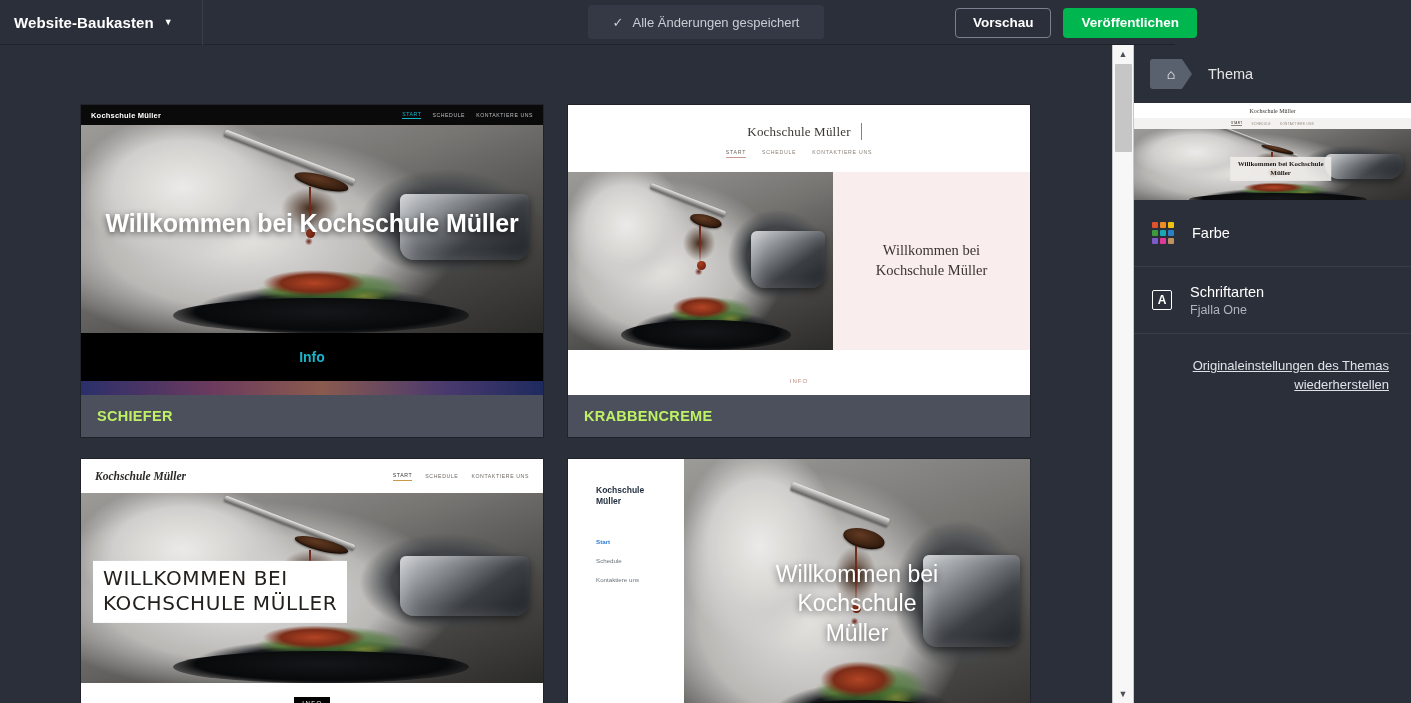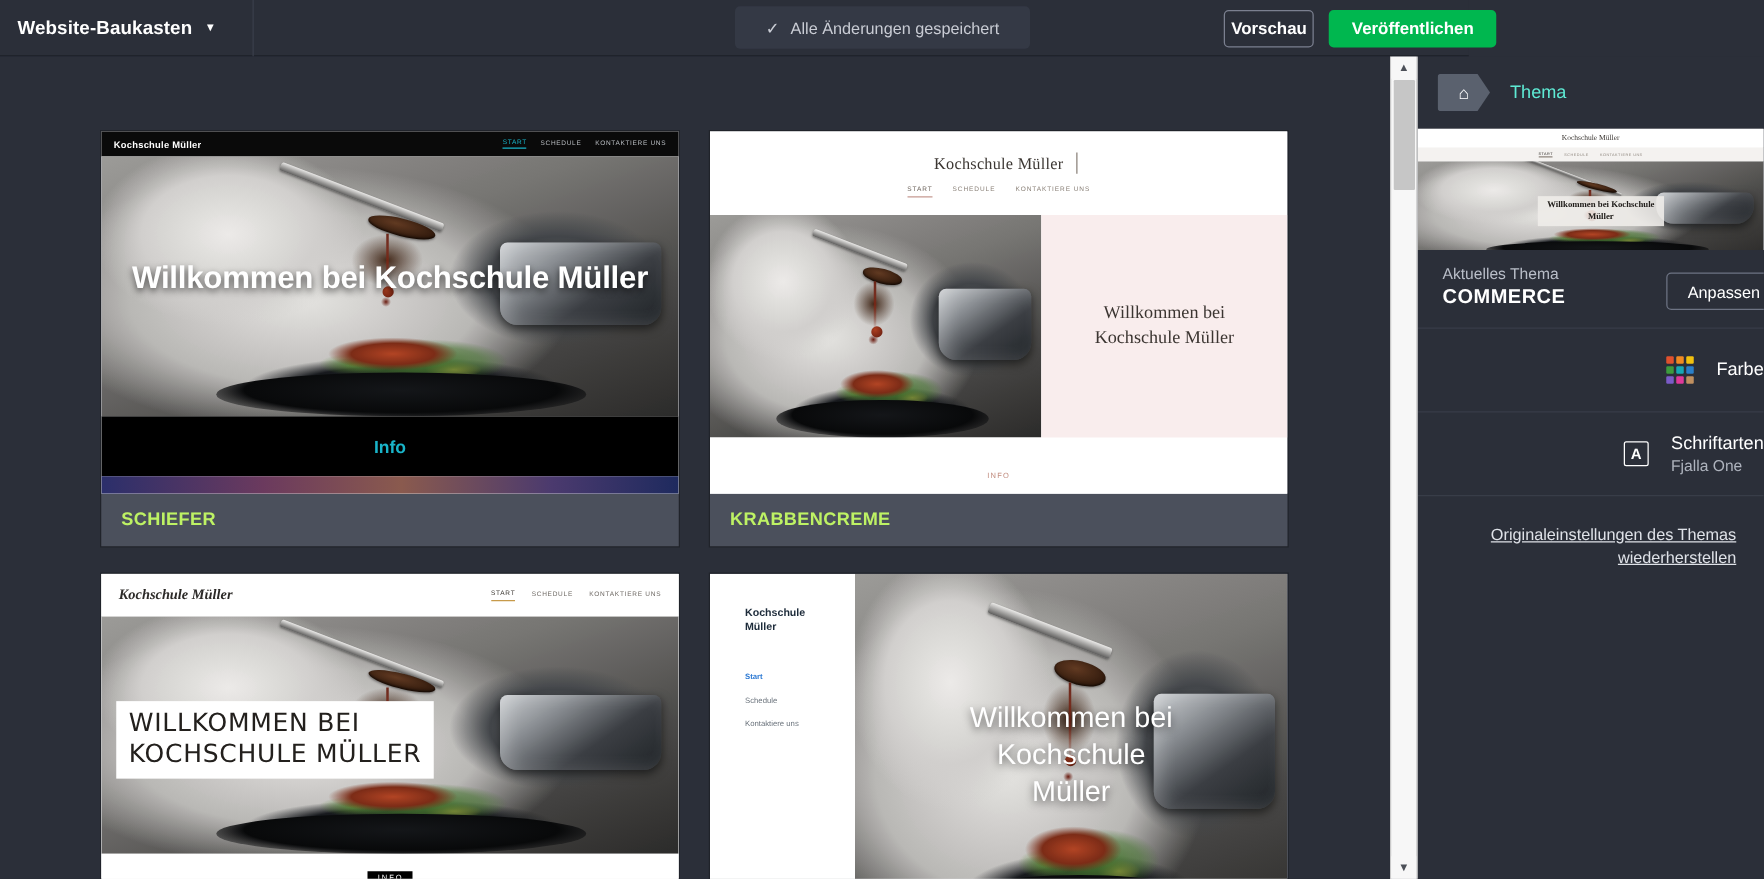--- a/index.html
+++ b/index.html
@@ -41,21 +41,21 @@
     gap: 9px;
   }
   .saved-check { color: #c9ccd4; font-size: 13px; line-height: 1; }
   .saved-text { color: #c9ccd4; font-size: 13px; }
 
   .topbar-right {
     position: absolute; right: 0; top: 0; height: 45px;
     display: flex; align-items: center; gap: 12px; padding-right: 0;
   }
   .btn-preview {
-    height: 30px; padding: 0 5px;
+    height: 30px; padding: 0 17px;
     background: transparent; color: #ffffff;
     border: 1px solid #7b8090; border-radius: 4px;
     font-size: 13.5px; font-weight: bold;
     display: flex; align-items: center;
     font-family: "Liberation Sans", sans-serif;
     cursor: pointer;
   }
   .btn-publish {
     height: 30px; padding: 0 18px;
     background: #00b74f; color: #ffffff;
@@ -298,21 +298,21 @@
     padding-left: 16px; gap: 16px;
   }
   .home-tab {
     width: 42px; height: 30px;
     background: #5a616e;
     display: flex; align-items: center; justify-content: center;
     clip-path: polygon(0 0, 76% 0, 100% 50%, 76% 100%, 0 100%);
     border-radius: 3px 0 0 3px;
   }
   .home-glyph { color: #ffffff; font-size: 14px; line-height: 1; }
-  .sb-header-title { color: #5eead4; font-size: 14.5px; }
+  .sb-header-title { color: #e5e5e5; font-size: 14.5px; }
 
   .theme-thumb {
     width: 277px; height: 97px; position: relative; overflow: hidden;
     background: #fff; cursor: pointer;
   }
   .tt-bar { height: 15px; background: #fff; display:flex; align-items:center; justify-content:center; }
   .tt-logo { font-family: "Liberation Serif", serif; color:#3a3531; font-size: 6px; }
   .tt-nav { height: 11px; background: #f4f2f0; display:flex; gap:9px; align-items:center; justify-content:center; }
   .tt-nav span { font-size: 3px; color: #8d857d; letter-spacing: .4px; }
   .tt-nav span.active { color:#2b2723; border-bottom: 1px solid #8d857d; }
@@ -343,21 +343,20 @@
     display: flex; align-items: center;
     font-family: "Liberation Sans", sans-serif;
     cursor: pointer; white-space: nowrap;
   }
 
   .sb-row {
     height: 67px; display: flex; align-items: center;
     padding-left: 18px; gap: 18px;
     border-bottom: 1px solid #383d48;
     cursor: pointer;
-    justify-content: flex-end;
   }
   .sb-row-text { display: flex; flex-direction: column; gap: 3px; }
   .sb-row-title { color: #ffffff; font-size: 14.5px; }
   .sb-row-sub { color: #aeb3bd; font-size: 12.5px; }
 
   .color-grid {
     width: 22px; height: 22px;
     display: grid; grid-template-columns: repeat(3, 1fr); grid-template-rows: repeat(3, 1fr);
     gap: 1.5px;
   }
@@ -562,27 +561,20 @@
         <div class="drip"></div>
         <div class="drop"></div>
         <div class="pot"></div>
         <div class="plate"></div>
       </div>
       <div class="tt-caption">Willkommen bei Kochschule
 Müller</div>
     </div>
   </div>
 
-  <div class="sb-current">
-    <div>
-      <div class="sb-cur-label">Aktuelles Thema</div>
-      <div class="sb-cur-name">COMMERCE</div>
-    </div>
-    <button class="btn-anpassen">Anpassen</button>
-  </div>
 
   <div class="sb-row">
     <div class="color-grid">
       <i style="background:#e0512d"></i>
         <i style="background:#f08a22"></i>
         <i style="background:#f2c10f"></i>
       <i style="background:#3d9b3d"></i>
         <i style="background:#17a8b4"></i>
         <i style="background:#2a7fc9"></i>
       <i style="background:#7b5bc7"></i>

